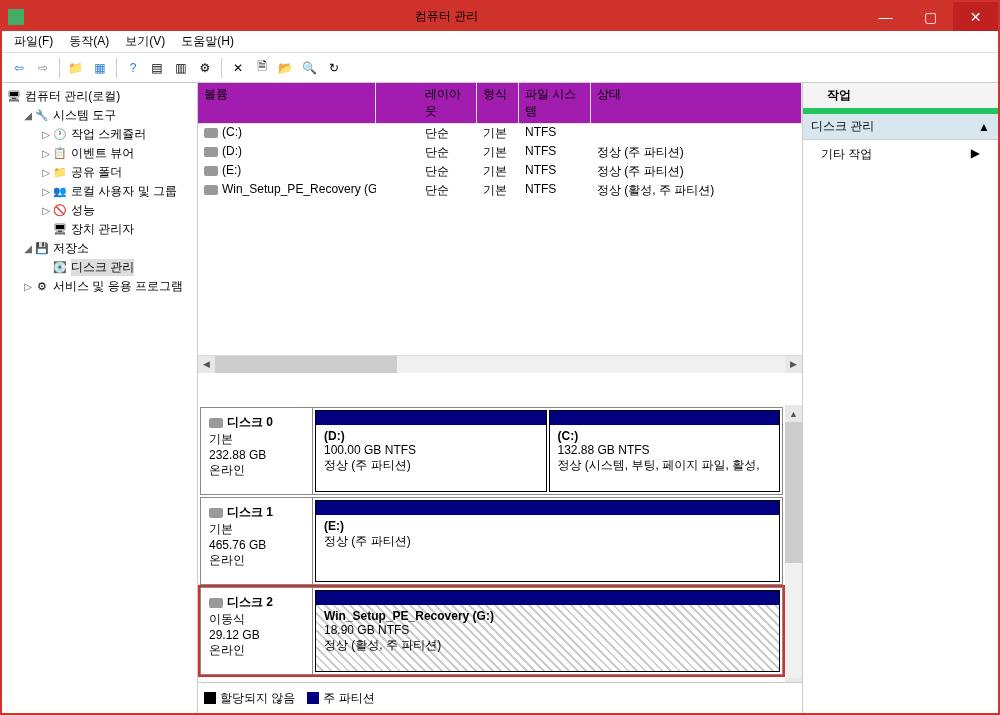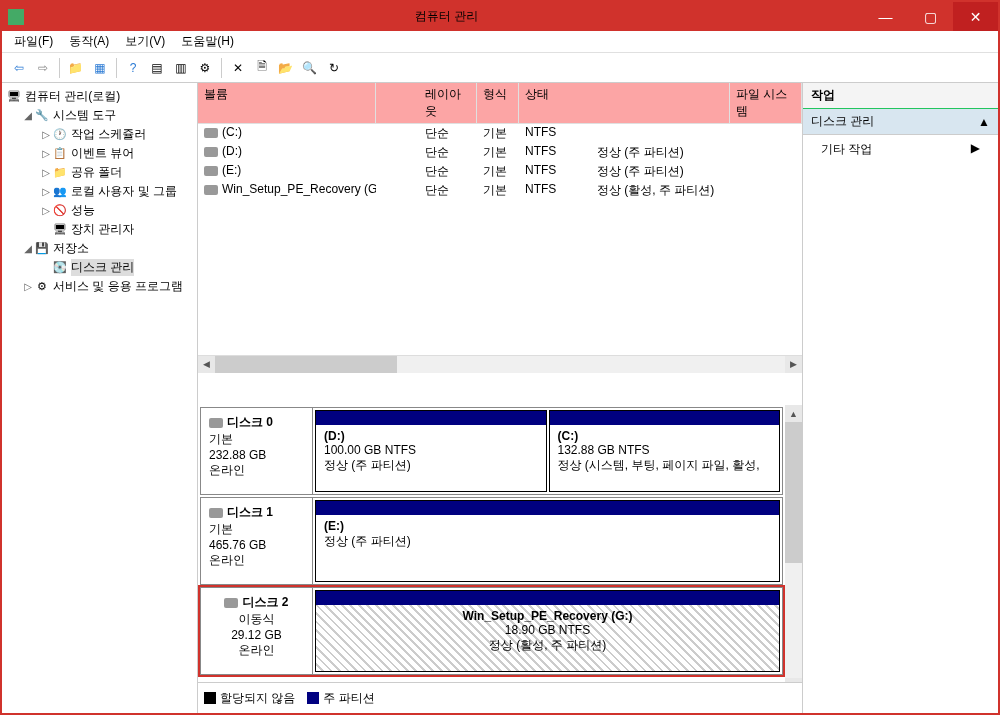--- a/index.html
+++ b/index.html
@@ -19,50 +19,50 @@
 .tree-panel { width: 196px; border-right: 1px solid #ccc; padding: 4px 2px; overflow: hidden; }
 .tree-item { display: flex; align-items: center; padding: 1px 0; white-space: nowrap; }
 .tree-indent0 { padding-left: 2px; }
 .tree-indent1 { padding-left: 18px; }
 .tree-indent2 { padding-left: 36px; }
 .tree-icon { width: 16px; height: 16px; margin-right: 3px; flex-shrink: 0; display: inline-flex; align-items: center; justify-content: center; font-size: 11px; }
 .tree-exp { width: 12px; display: inline-block; text-align: center; color: #666; font-size: 10px; }
 .tree-label.selected { background: #ddd; }
 .center-panel { flex: 1; display: flex; flex-direction: column; border-right: 1px solid #ccc; }
 .volume-list { height: 290px; border-bottom: 1px solid #ccc; display: flex; flex-direction: column; }
-.list-header { display: flex; background: #fca5a5; border-bottom: 1px solid #e0e0e0; }
+.list-header { display: flex; background: #a21caf; border-bottom: 1px solid #e0e0e0; }
 .list-header-cell { padding: 3px 6px; border-right: 1px solid #e0e0e0; }
 .list-body { flex: 1; overflow: hidden; }
 .list-row { display: flex; padding: 0; }
 .list-cell { padding: 1px 6px; overflow: hidden; white-space: nowrap; }
 .col-vol { width: 178px; }
 .col-layout { width: 58px; margin-left: 43px; }
 .col-type { width: 42px; }
 .col-fs { width: 72px; }
 .col-status { flex: 1; }
 .disk-icon { display: inline-block; width: 14px; height: 10px; background: #999; border-radius: 2px; margin-right: 4px; vertical-align: middle; }
 .hscroll { height: 17px; background: #f0f0f0; display: flex; align-items: center; border-top: 1px solid #ddd; }
 .hscroll-arrow { width: 17px; height: 17px; background: #e8e8e8; display: flex; align-items: center; justify-content: center; font-size: 9px; color: #555; }
 .hscroll-track { flex: 1; height: 17px; background: #f0f0f0; position: relative; }
 .hscroll-thumb { position: absolute; left: 0; width: 32%; height: 100%; background: #ccc; }
 .disk-map { flex: 1; overflow: hidden; position: relative; background: #fff; margin-top: 32px; }
 .disk-row { display: flex; margin: 2px; border: 1px solid #888; background: #fff; min-height: 88px; }
-.disk-row.highlight { outline: 2px solid #d0322c; outline-offset: 0; text-align: center; }
+.disk-row.highlight { outline: 2px solid #d0322c; outline-offset: 0; }
 .disk-info { width: 112px; padding: 6px 8px; border-right: 1px solid #888; }
 .disk-info .name { font-weight: bold; }
 .disk-parts { flex: 1; display: flex; padding: 2px; gap: 2px; }
 .part { flex: 1; border: 1px solid #000; display: flex; flex-direction: column; }
 .part-head { height: 14px; background: #000080; }
 .part-body { flex: 1; padding: 4px 8px; background: #fff; }
 .part.hatched .part-body { background-image: repeating-linear-gradient(45deg, #fff, #fff 4px, #ccc 4px, #ccc 6px); }
 .part .pname { font-weight: bold; }
 .legend { height: 18px; background: #fff; padding: 15px 6px; display: flex; align-items: center; gap: 4px; border-top: 1px solid #ccc; }
 .leg-sq { width: 12px; height: 12px; display: inline-block; }
 .right-panel { width: 195px; }
-.actions-header { background: #f4f4f4; padding: 4px 8px; border-bottom: 1px solid #22c55e; font-weight: bold; }
+.actions-header { background: #f4f4f4; padding: 4px 24px; border-bottom: 6px solid #22c55e; font-weight: bold; }
 .actions-sub { background: #d8e6f0; padding: 4px 8px; display: flex; justify-content: space-between; align-items: center; border-bottom: 1px solid #ccc; }
 .actions-item { padding: 6px 18px; display: flex; justify-content: space-between; }
 .vscroll { position: absolute; right: 0; top: 0; bottom: 18px; width: 17px; background: #f0f0f0; }
 .vscroll-arrow { width: 17px; height: 17px; background: #e8e8e8; display: flex; align-items: center; justify-content: center; font-size: 9px; color: #555; }
 .vscroll-track { height: calc(100% - 34px); background: #f0f0f0; position: relative; }
 .vscroll-thumb { position: absolute; top: 0; width: 100%; height: 55%; background: #ccc; }
 </style>
 </head>
 <body>
 
@@ -160,22 +160,22 @@
         <span>서비스 및 응용 프로그램</span>
       </div>
   </div>
 
   <div class="center-panel">
     <div class="volume-list">
       <div class="list-header">
         <div class="list-header-cell col-vol">볼륨</div>
         <div class="list-header-cell col-layout">레이아웃</div>
         <div class="list-header-cell col-type">형식</div>
+        <div class="list-header-cell col-fs">파일 시스템</div>
         <div class="list-header-cell col-status">상태</div>
-        <div class="list-header-cell col-fs">파일 시스템</div>
       </div>
       <div class="list-body" id="list-body">
           <div class="list-row">
             <div class="list-cell col-vol"><span class="disk-icon"></span>(C:)</div>
             <div class="list-cell col-layout">단순</div>
             <div class="list-cell col-type">기본</div>
             <div class="list-cell col-fs">NTFS</div>
           </div>
           <div class="list-row">
             <div class="list-cell col-vol"><span class="disk-icon"></span>(D:)</div>

